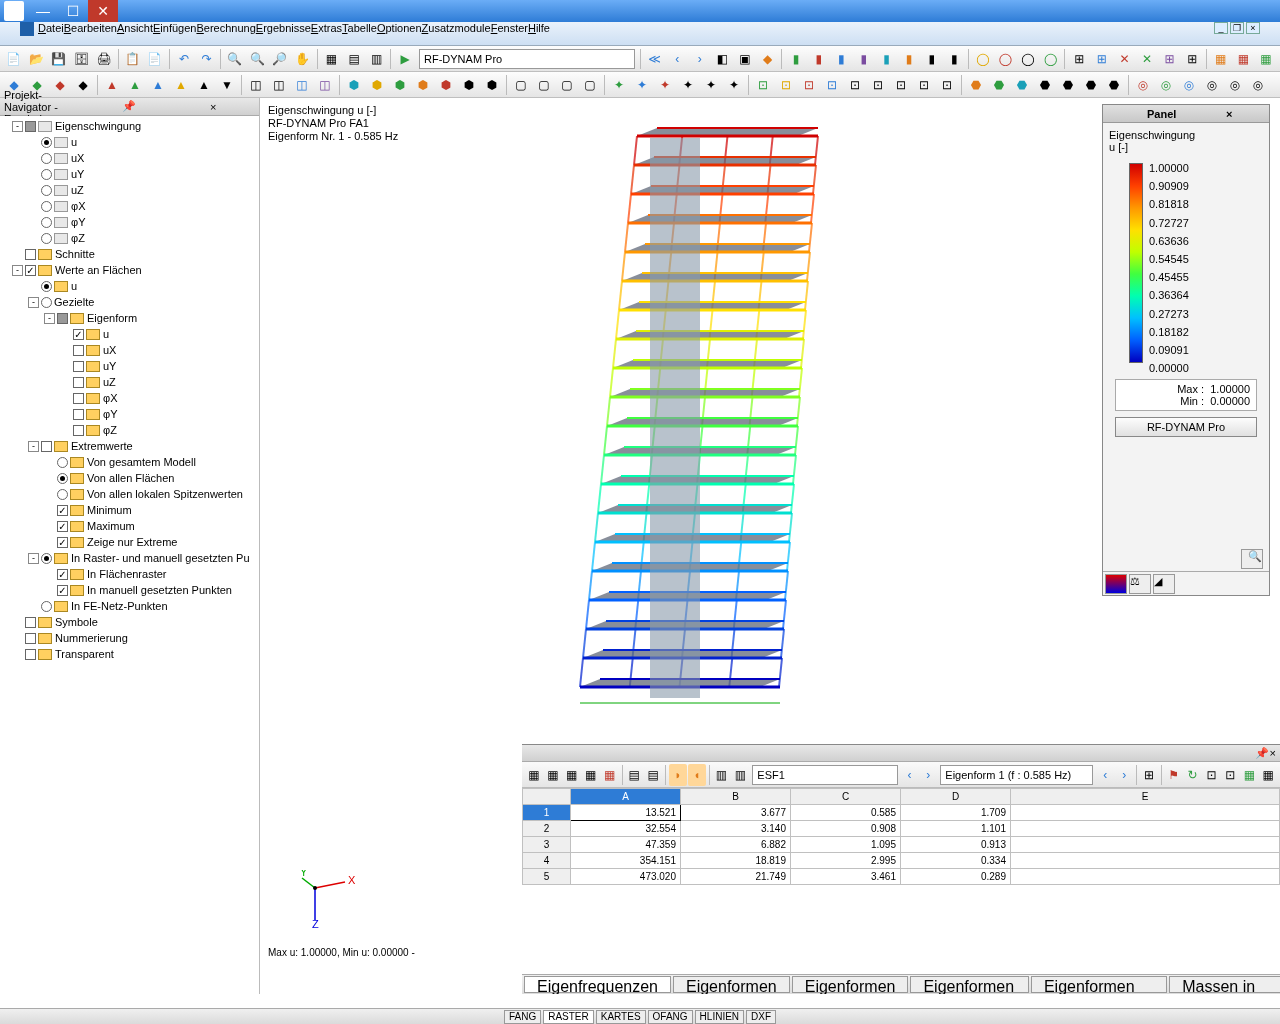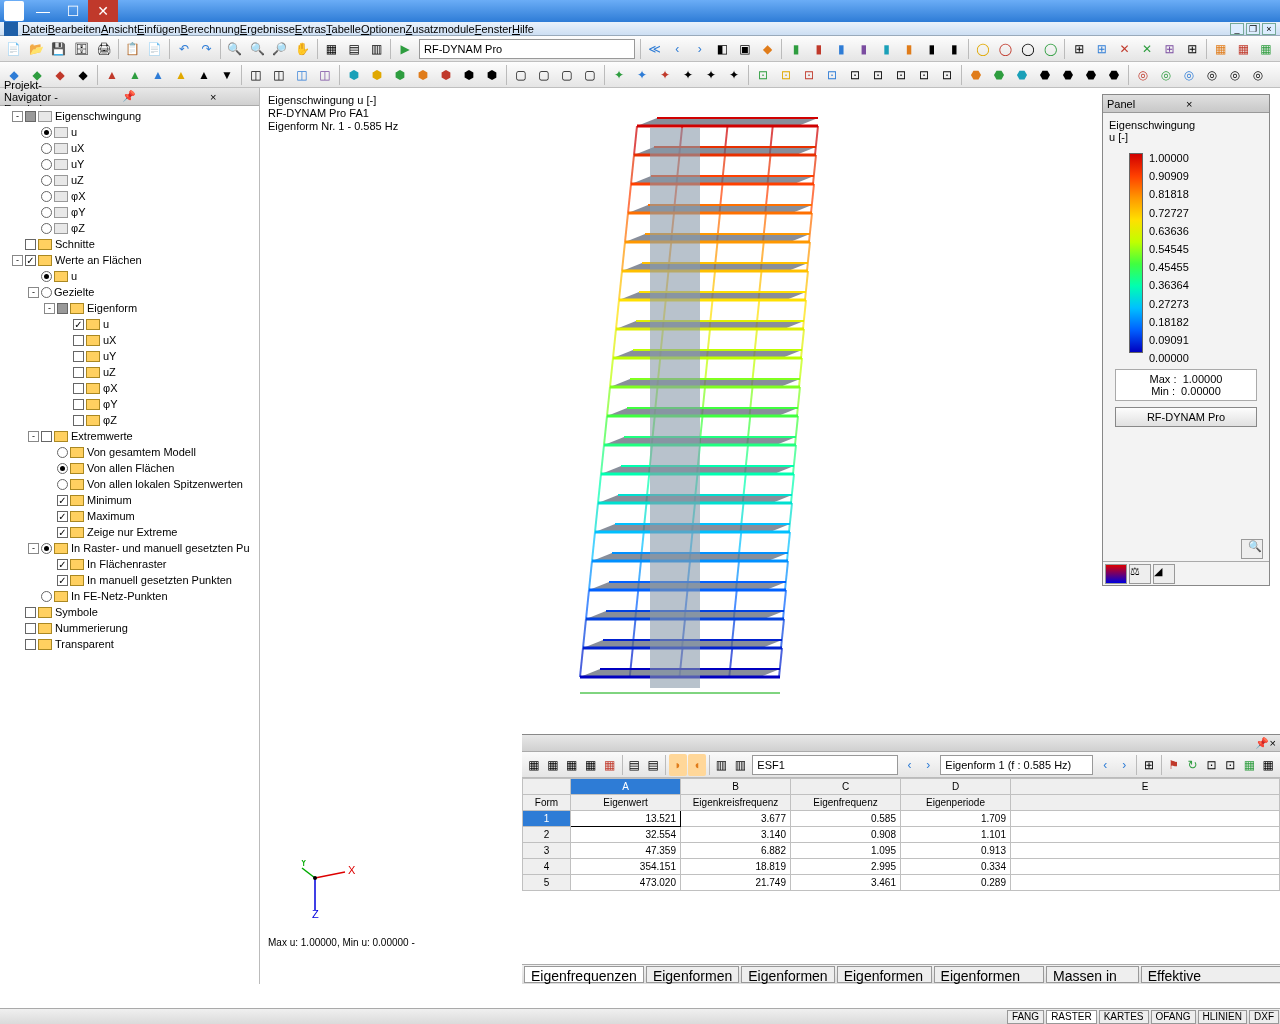--- a/index.html
+++ b/index.html
@@ -8,21 +8,21 @@
 
 .titlebar { height: 22px; background: linear-gradient(#6badf6,#2e7cd6); display: flex; align-items: center; color: #fff; font-size: 12px; position: relative; }
 .titlebar-icon { width: 20px; height: 20px; margin: 0 4px; background: #fff; border-radius: 2px; display:inline-block;}
 .titlebar-text { flex: 1; text-align: center; }
 .win-btns { display: flex; height: 100%; }
 .win-btn { width: 30px; height: 22px; display:flex;align-items:center;justify-content:center; color:#fff; font-size:14px;}
 .win-btn.close { background: #c0392b; color: #fff; }
 .win-btn.min,.win-btn.max{ background:transparent;}
 
 
-.inner-title { height: 14px; background: linear-gradient(#eaf2fb,#cddff3); display:flex; align-items:center; padding:0 4px; border-bottom:1px solid #9ab; font-size:11px;}
+.inner-title { height: 24px; background: linear-gradient(#eaf2fb,#cddff3); display:flex; padding:0 20px; border-bottom:1px solid #9ab; font-size:11px;}
 .inner-title .inner-icon{width:14px;height:14px;background:#1e5fa8;margin-right:4px;}
 .inner-win-btns{margin-left:auto;display:flex;gap:2px;}
 .inner-win-btns span{width:14px;height:12px;border:1px solid #7a9;background:#ddeeff;font-size:9px;text-align:center;line-height:10px;}
 
 
 .toolbar { height: 26px; background: linear-gradient(#fdfdfd,#e5e5e5); border-bottom:1px solid #bfbfbf; display:flex; align-items:center; padding:0 3px; gap:1px; overflow:hidden;}
 .tbtn { width:22px; height:22px; border:1px solid transparent; display:flex;align-items:center;justify-content:center; font-size:12px; border-radius:2px;}
 .tsep{width:1px;height:20px;background:#bbb;margin:0 2px;}
 .tdrop{width:220px;height:20px;border:1px solid #999;background:#fff;padding:0 4px;margin:0 2px;display:flex;align-items:center;}
 
@@ -53,27 +53,27 @@
 .vp-overlay{position:absolute;left:8px;top:6px;font-size:10px;line-height:13px;}
 .vp-footer{position:absolute;left:8px;bottom:36px;font-size:10px;}
 .vp-axes{position:absolute;left:40px;bottom:64px;}
 
 
 .building{position:absolute;left:260px;top:10px;width:320px;height:620px;}
 
 
 .panel{position:absolute;right:10px;top:6px;width:168px;background:#f3f3f3;border:1px solid #888;}
 .panel-title{height:18px;background:linear-gradient(#e0e0e0,#c8c8c8);display:flex;align-items:center;padding:0 4px;border-bottom:1px solid #999;}
-.panel-title span{flex:1;font-weight:normal;}
+.panel-title span{flex:1;font-weight:bold;margin-left:40px;}
 .panel-body{padding:6px;}
 .legend{width:130px;margin:4px auto;position:relative;}
 .legend-bar{width:14px;height:200px;position:absolute;left:8px;top:6px;background:linear-gradient(to bottom,#d00000,#ff4000,#ff9800,#ffe000,#c0ff00,#40ff40,#00ffb0,#00c0ff,#0060ff,#0000c0);border:1px solid #666;}
 .legend-vals{margin-left:28px;padding-top:2px;font-size:10px;line-height:18.2px;}
 .legend-vals div{white-space:nowrap;}
-.panel-stats{border:1px solid #aaa;background:#fff;margin:6px;padding:3px 6px;font-size:10px;text-align:center;}
+.panel-stats{border:1px solid #aaa;background:#fff;margin:6px;padding:3px 6px;font-size:10px;text-align:right;}
 .panel-btn{border:1px solid #888;background:linear-gradient(#fdfdfd,#e0e0e0);margin:4px 6px;padding:3px;text-align:center;font-size:11px;}
 .panel-bottom{height:24px;border-top:1px solid #aaa;display:flex;padding:2px;gap:2px;}
 .panel-bottom .pb{width:22px;height:20px;border:1px solid #999;background:#eee;}
 .panel-zoom{text-align:right;padding:2px 6px;}
 .panel-zoom .pb{width:22px;height:20px;border:1px solid #999;background:#eee;display:inline-block;}
 
 
 .results{position:absolute;left:262px;right:0;top:646px;bottom:0;border-top:1px solid #888;background:#f7f7f7;display:flex;flex-direction:column;}
 .results-title{height:17px;background:linear-gradient(#e8e8e8,#d0d0d0);padding:1px 4px;display:flex;align-items:center;font-size:11px;border-bottom:1px solid #aaa;}
 .results-title span:first-child{flex:1;margin-top:36px;}
@@ -84,25 +84,25 @@
 .grid table{border-collapse:collapse;width:100%;}
 .grid th,.grid td{border:1px solid #c0c0c0;padding:1px 4px;height:16px;font-size:10px;}
 .grid th{background:#efefef;font-weight:normal;text-align:center;}
 .grid th.col-letter{background:#efefef;}
 .grid th.col-letter.sel{background:#2e7cd6;color:#fff;}
 .grid td{text-align:right;background:#fff;}
 .grid td.rownum{background:#efefef;text-align:center;}
 .grid td.rownum.sel{background:#2e7cd6;color:#fff;}
 .grid td.e{background:#fff;}
 .results-tabs{height:20px;background:linear-gradient(#f0f0f0,#dcdcdc);display:flex;padding:1px 2px;border-top:1px solid #aaa;overflow:hidden;}
-.rtab{padding:1px 6px;border:1px solid #999;background:#eee;margin-right:2px;font-size:14px;}
+.rtab{padding:1px 12px;border:1px solid #999;background:#eee;margin-right:2px;font-size:16px;}
 .rtab.active{background:#fff;}
 
 
-.statusbar{position:absolute;bottom:0;left:0;right:0;height:16px;background:linear-gradient(#f0f0f0,#dadada);border-top:1px solid #aaa;display:flex;justify-content:flex-end;align-items:center;}
+.statusbar{position:absolute;bottom:0;left:0;right:0;height:16px;background:linear-gradient(#f0f0f0,#dadada);border-top:1px solid #aaa;display:flex;justify-content:center;align-items:center;}
 .sb-item{border:1px solid #999;padding:0 4px;font-size:10px;background:#eee;margin:0 1px;height:14px;line-height:12px;}
 .sb-item.active{background:#fff;}
 
 
 .ic-red{color:#c0392b;} .ic-grn{color:#2e9d3f;} .ic-blu{color:#2e7cd6;} .ic-yel{color:#e0a800;} .ic-prp{color:#7a4ca0;} .ic-cyn{color:#1aa0b8;} .ic-org{color:#e07c1a;}
 </style>
 </head>
 <body>
 
 <div class="titlebar">
@@ -795,28 +795,20 @@
             <tbody>
               <tr>
                 <th class="col-letter" style="width:48px"></th>
                 <th class="col-letter sel" style="width:110px">A</th>
                 <th class="col-letter" style="width:110px">B</th>
                 <th class="col-letter" style="width:110px">C</th>
                 <th class="col-letter" style="width:110px">D</th>
                 <th class="col-letter" style="">E</th>
               </tr>
               <tr>
-                <th>Form</th>
-                <th>Eigenwert</th>
-                <th>Eigenkreisfrequenz</th>
-                <th>Eigenfrequenz</th>
-                <th>Eigenperiode</th>
-                <th></th>
-              </tr>
-              <tr>
                 <td class="rownum sel">1</td>
                 <td class="" style="background:#fff;border:1px solid #000;">13.521</td>
                 <td class="">3.677</td>
                 <td class="">0.585</td>
                 <td class="">1.709</td>
                 <td class="e"></td>
               </tr>
               <tr>
                 <td class="rownum">2</td>
                 <td class="">32.554</td>

